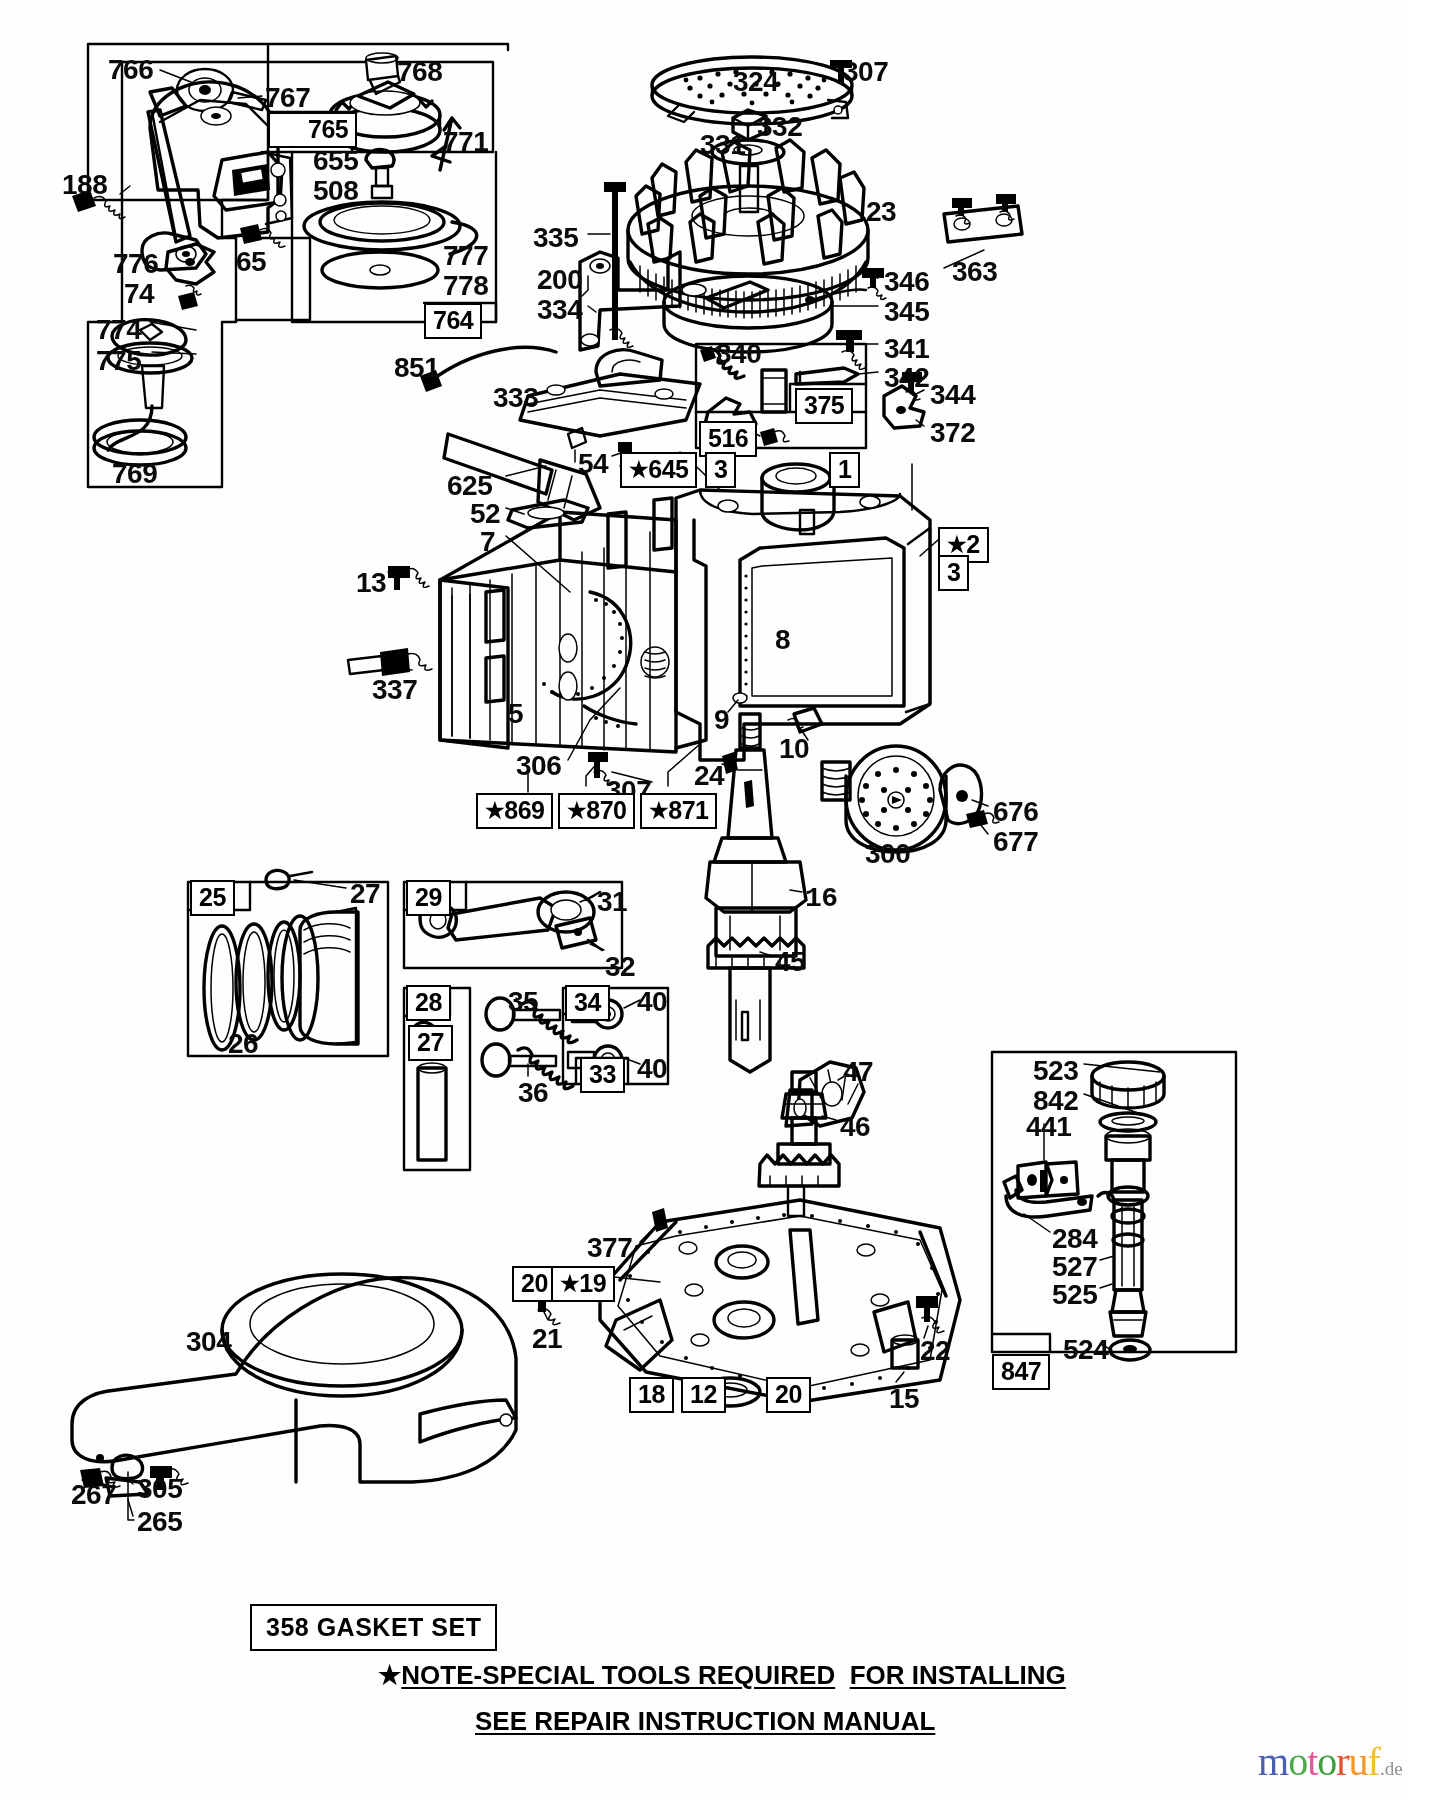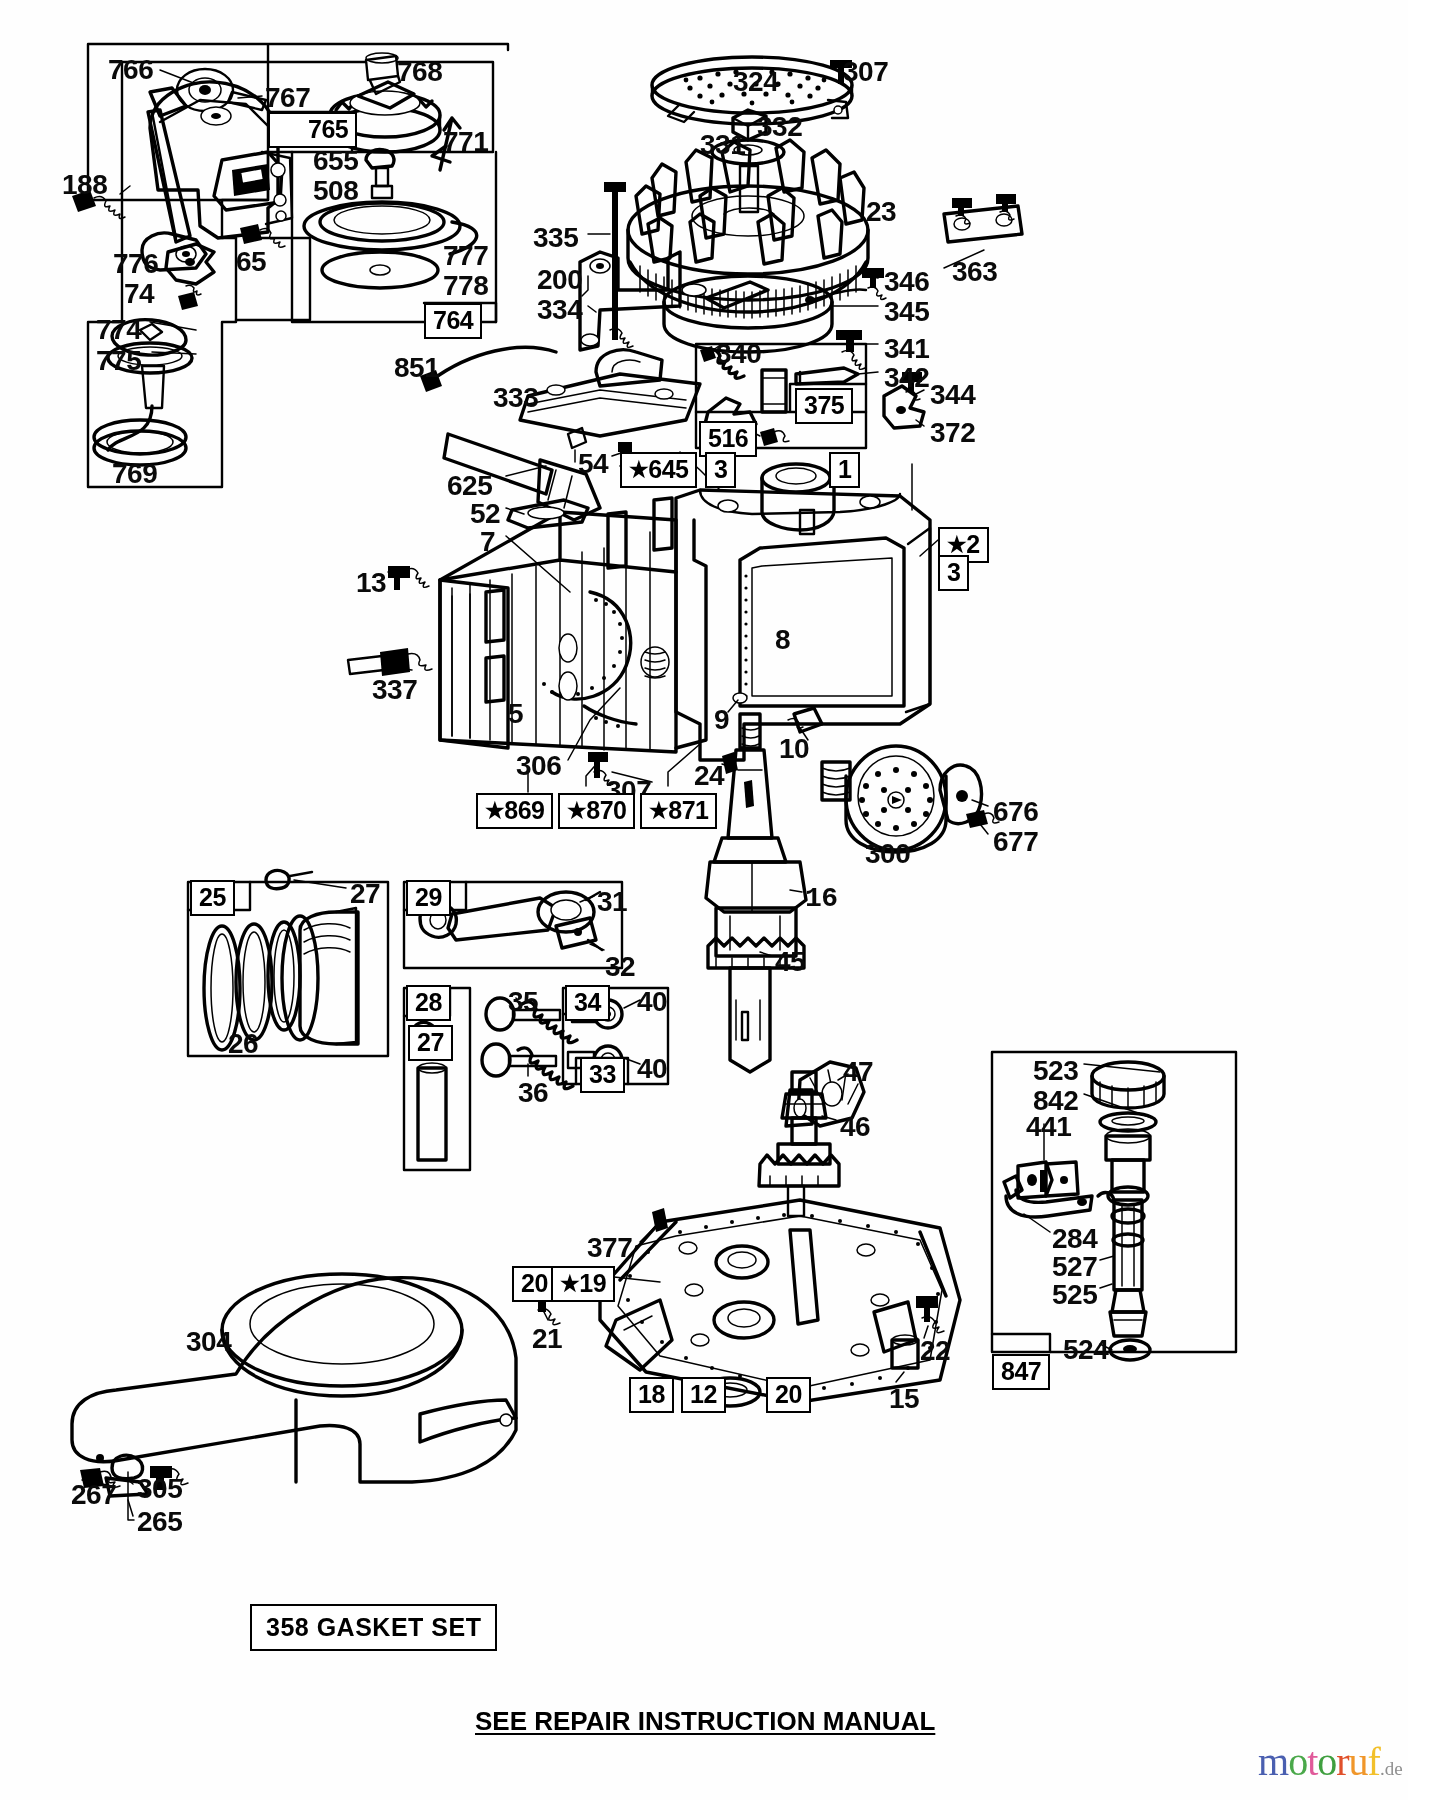--- a/index.html
+++ b/index.html
@@ -842,20 +842,23 @@
       <div class="bx" style="left: 629px; top: 1377px;"><span>18</span></div>
       <div class="bx" style="left: 681px; top: 1377px;"><span>12</span></div>
       <div class="bx" style="left: 766px; top: 1377px;"><span>20</span></div>
       <div class="bx" style="left: 992px; top: 1334px; margin-top: 20px;"><span>847</span></div>
     </div>
 
   <div class="gsbox" style="left:250px;top:1604px;">
     <span>358 GASKET SET</span>
   </div>
 
+  <div class="note" style="left:378px;top:1660px;">
+    <span>★</span><u>NOTE-SPECIAL TOOLS REQUIRED</u>&nbsp;&nbsp;<u>FOR INSTALLING</u>
+  </div>
   <div class="note" style="left:475px;top:1706px;">
     <u>SEE REPAIR INSTRUCTION MANUAL</u>
   </div>
 
   <div id="wm">
     <span style="color: rgb(74, 95, 176);">m</span><span style="color: rgb(74, 168, 74);">o</span><span style="color: rgb(224, 90, 154);">t</span><span style="color: rgb(63, 159, 63);">o</span><span style="color: rgb(224, 80, 42);">r</span><span style="color: rgb(240, 150, 42);">u</span><span style="color: rgb(242, 192, 42);">f</span><span class="dedot" style="color: rgb(143, 143, 143);">.de</span>
   </div>
 
 </div>
 

